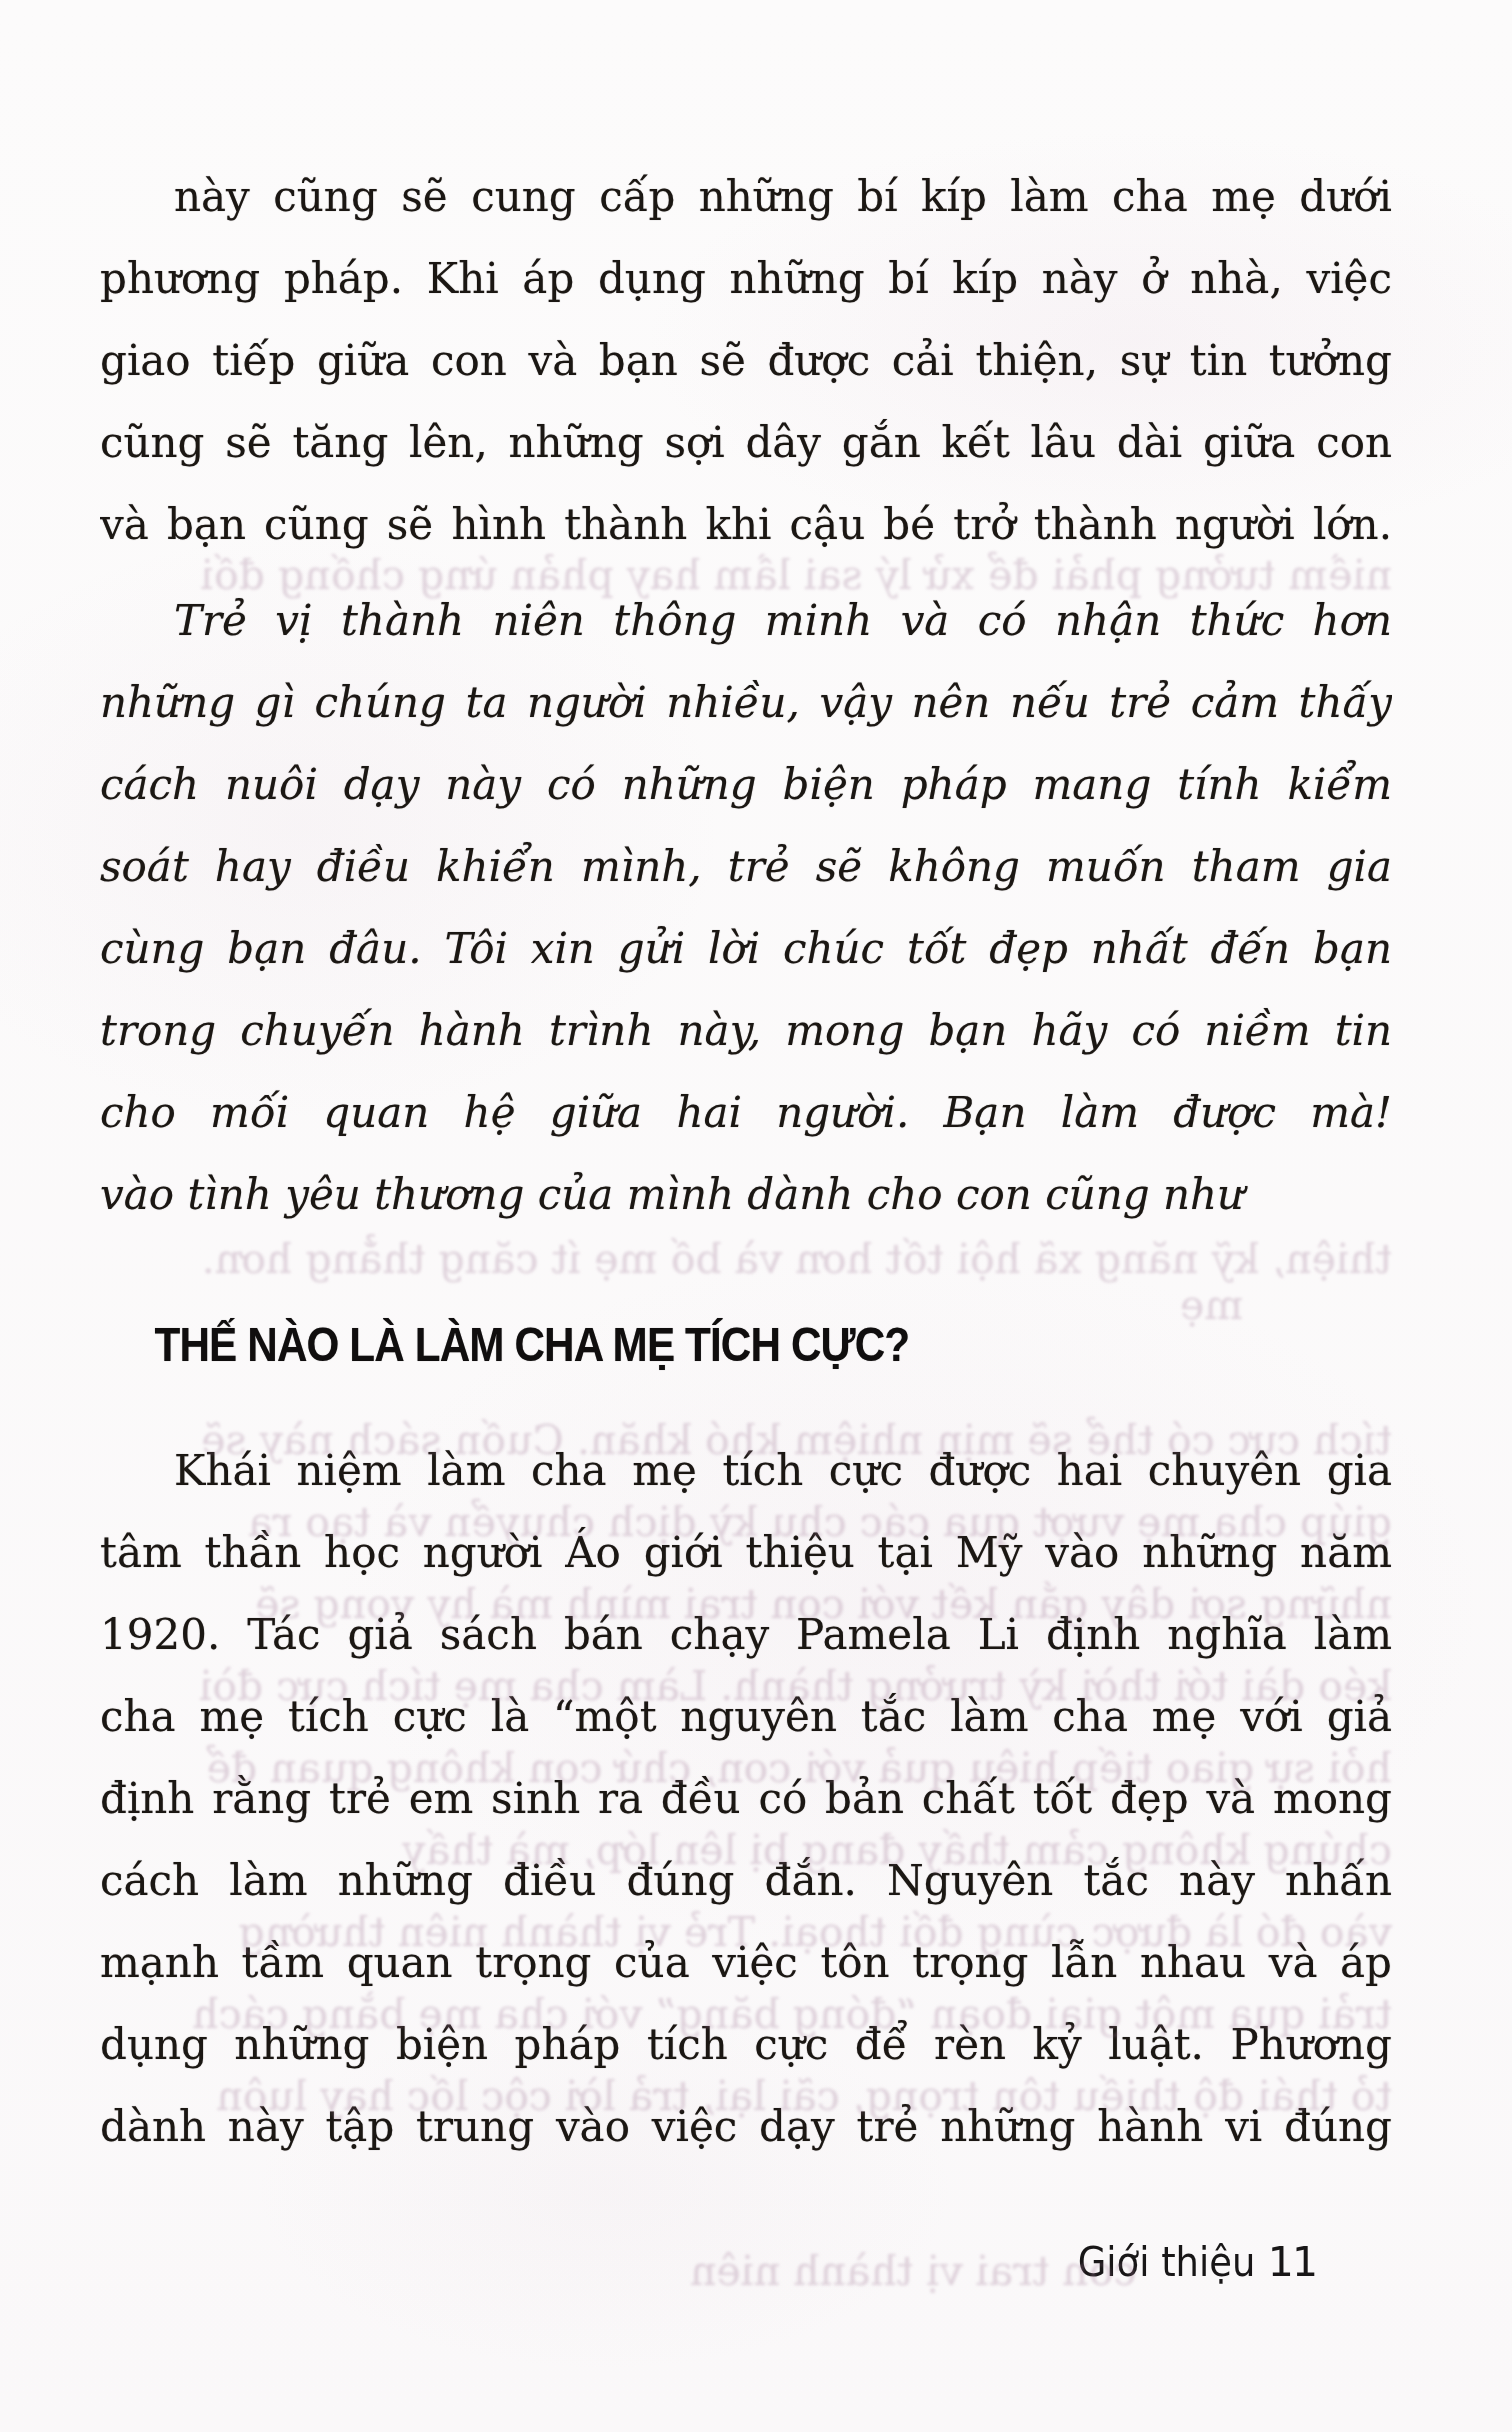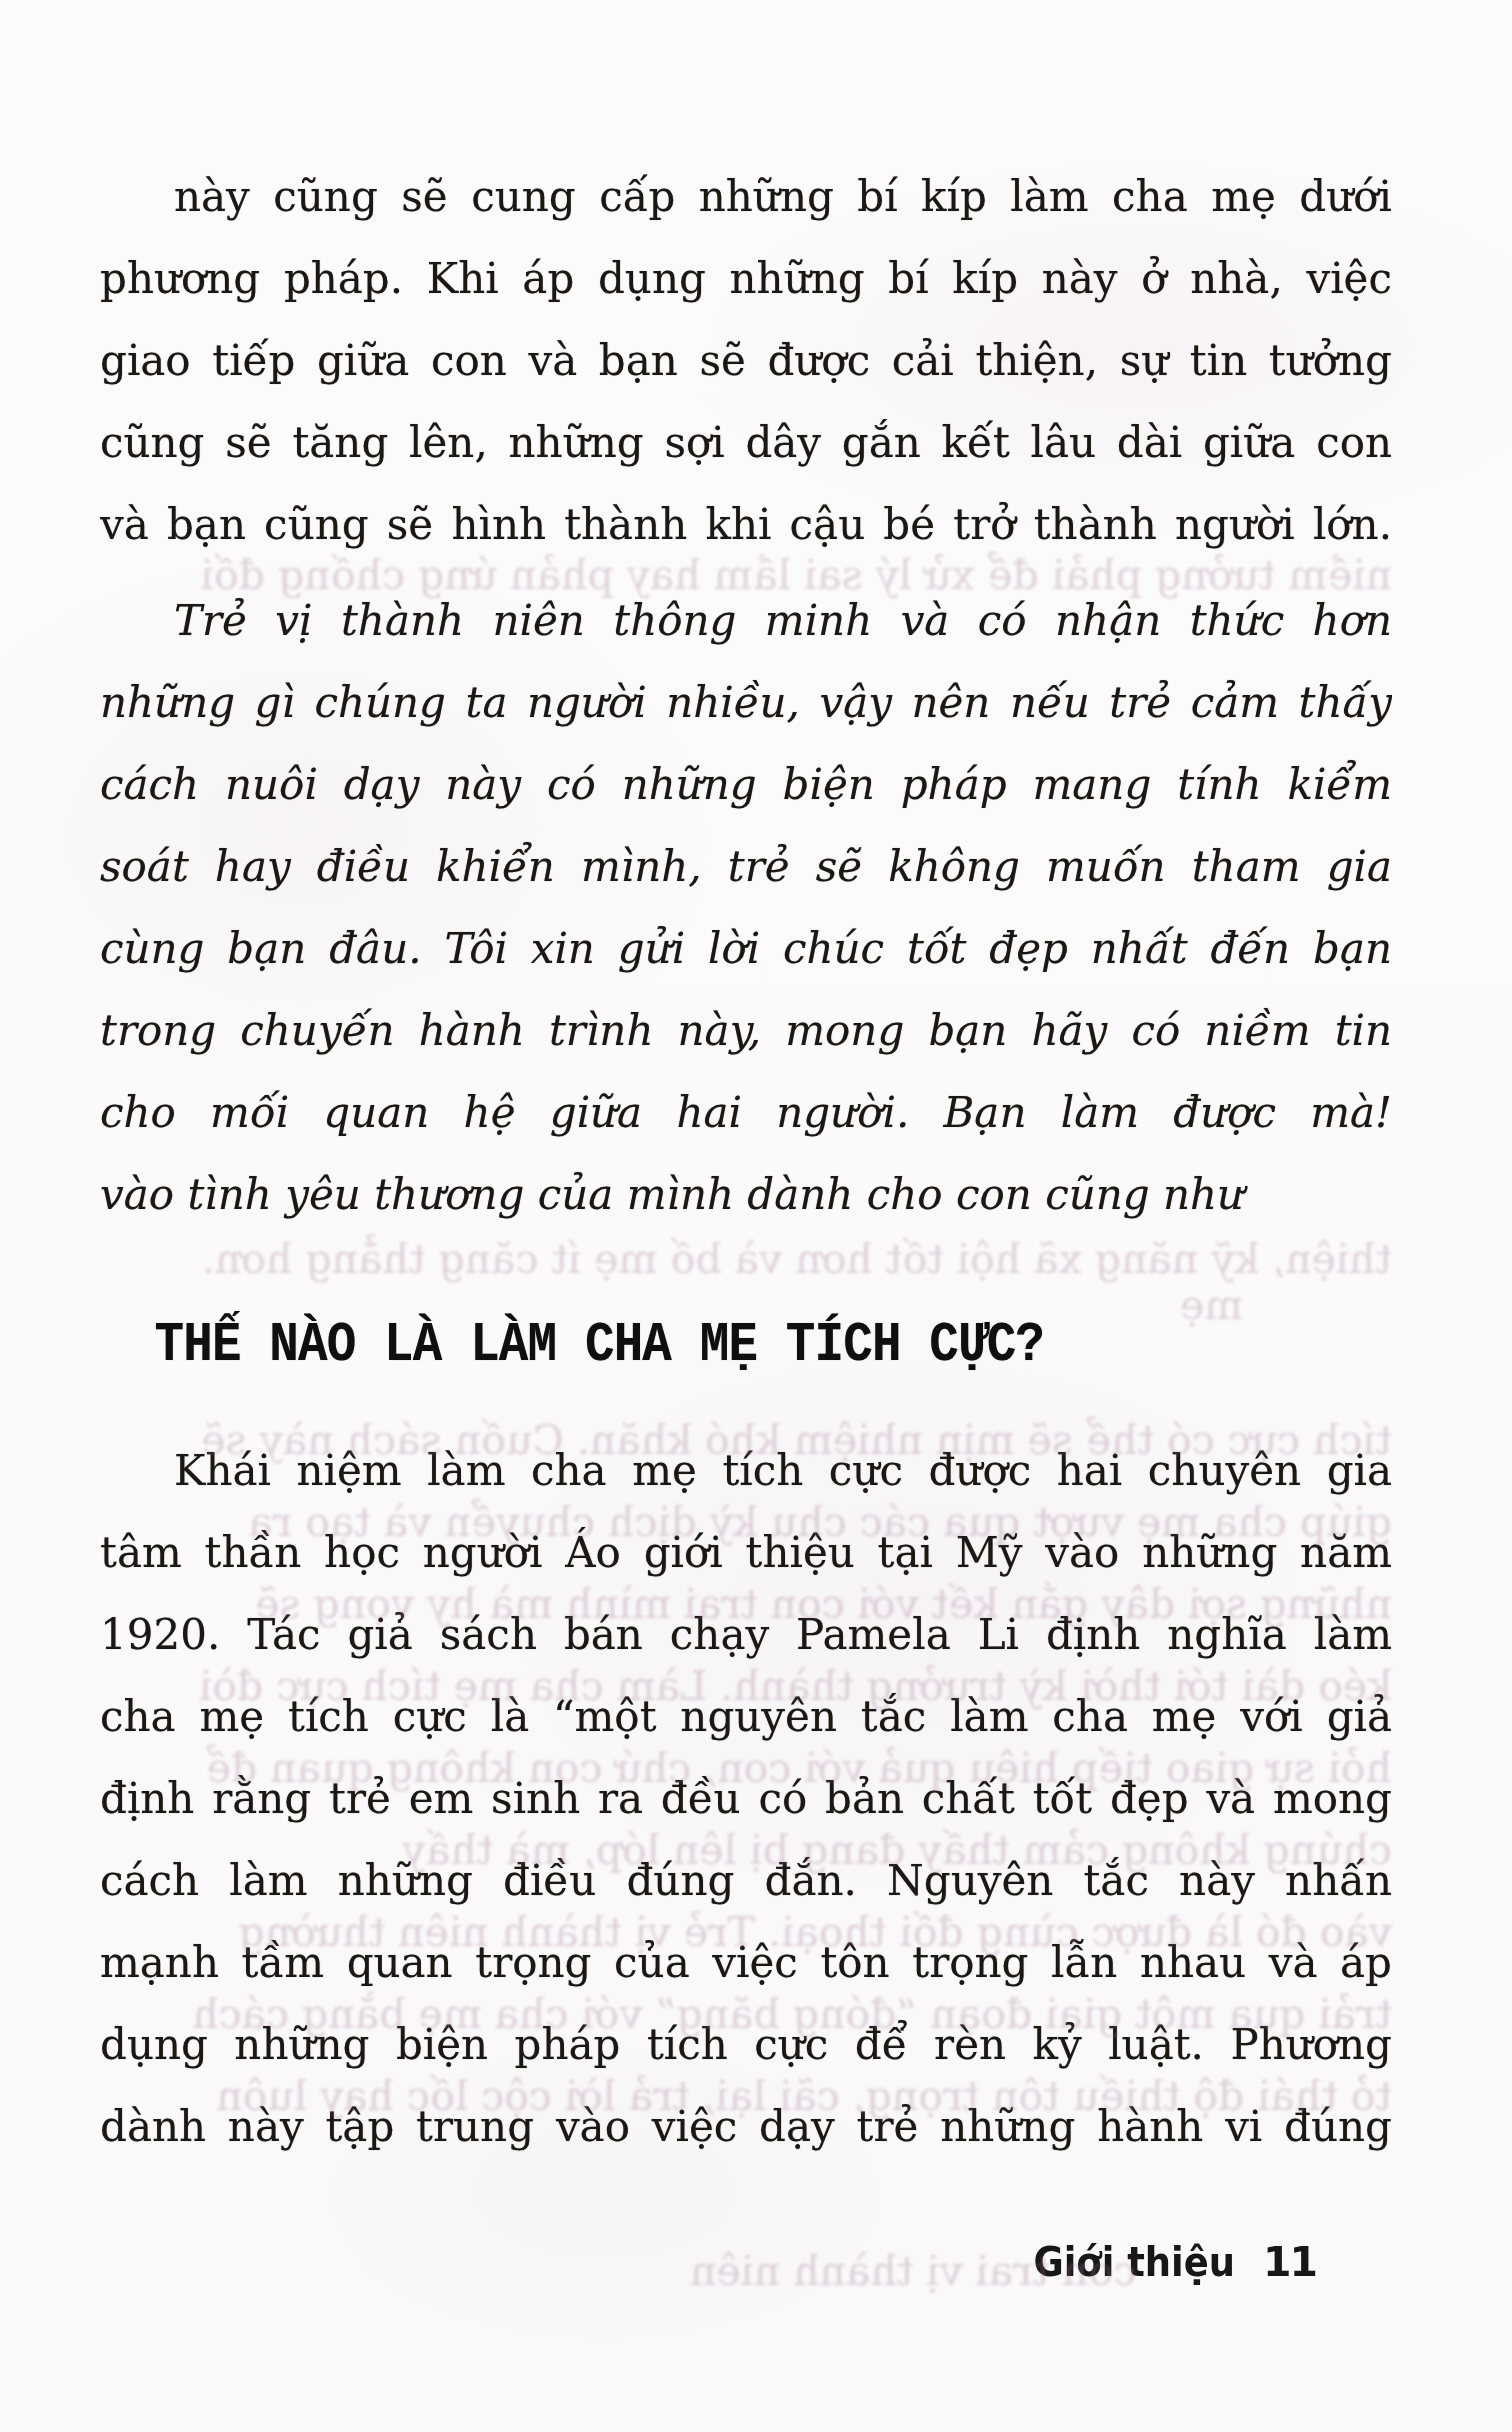--- a/index.html
+++ b/index.html
@@ -30,33 +30,33 @@
     height:82px;line-height:82px;
     text-align:justify;text-align-last:justify;
     white-space:normal;overflow:hidden;
   }
   .tline.first{padding-left:74px;}
   .para.last-left .tline:last-child{text-align-last:left;}
   .para.p2{margin-top:14px;font-style:italic;}
   .para.p3{margin-top:40px;}
   .heading{
     margin:64px 0 0 0;height:90px;line-height:90px;
-    font-family:Liberation Mono, monospace;
+    font-family:Liberation Sans, sans-serif;
     font-weight:bold;color:#100e0e;
-    font-size:56px;letter-spacing:-1px;
+    font-size:48px;letter-spacing:-1px;
     text-shadow:0 0 1px rgba(0,0,0,0.4);
   }
   .heading .hinner{
     display:inline-block;transform:scaleX(0.88);transform-origin:left center;
     padding-left:62px;white-space:nowrap;
   }
   .footer{
     position:absolute;top:2238px;right:196px;height:60px;
-    display:flex;align-items:baseline;gap:28px;
-    font-family:"DejaVu Sans", sans-serif;font-weight:bold;color:#181617;
+    display:flex;align-items:baseline;gap:12px;
+    font-family:"DejaVu Sans", sans-serif;font-weight:normal;color:#181617;
   }
   .flabel{font-size:41px;display:inline-block;transform:scaleX(0.9);transform-origin:right center;}
   .fnum{font-size:41px;letter-spacing:-2px;}
   .ghost{
     position:absolute;left:100px;width:1292px;
     font-size:41px;line-height:54px;
     color:rgba(158,118,148,0.30);
     transform:scaleX(-1);transform-origin:center;
     filter:blur(1.6px);
     white-space:nowrap;overflow:hidden;

